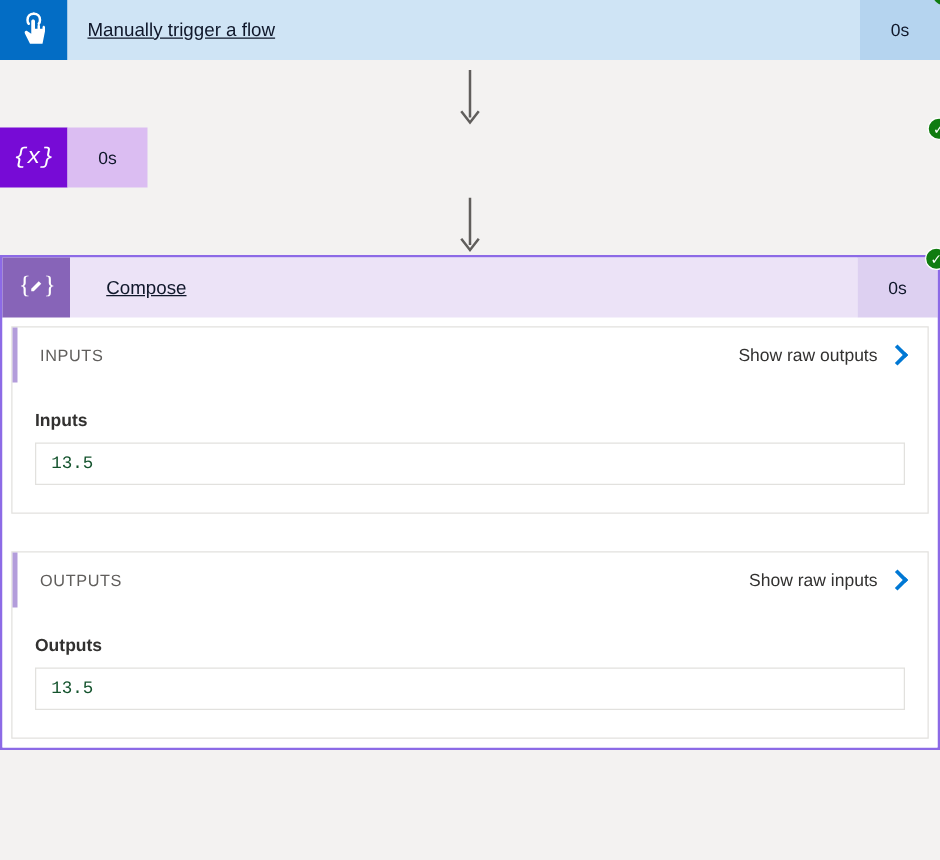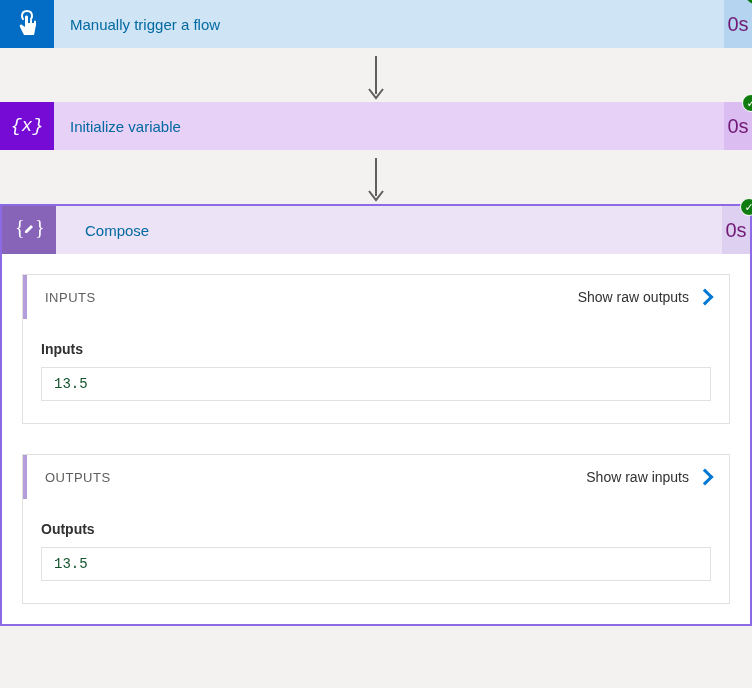--- a/index.html
+++ b/index.html
@@ -24,29 +24,30 @@
       align-items: center;
       justify-content: center;
       flex-shrink: 0;
     }
     .step-title {
       flex: 1;
       display: flex;
       align-items: center;
       padding-left: 16px;
       font-size: 15px;
-      color: #0369a1;
+      color: #0f172a;
+      text-decoration: underline;
     }
     .step-time {
-      width: 28px;
-      display: flex;
-      align-items: center;
-      justify-content: center;
-      font-size: 20px;
-      color: #701a75;
+      width: 64px;
+      display: flex;
+      align-items: center;
+      justify-content: center;
+      font-size: 14px;
+      color: #0f172a;
       flex-shrink: 0;
     }
     .success-badge {
       position: absolute;
       right: -8px;
       top: -8px;
       width: 18px;
       height: 18px;
       border-radius: 50%;
       background: #107c10;
@@ -73,21 +74,21 @@
     .compose-header {
       position: relative;
       display: flex;
       align-items: stretch;
       height: 48px;
     }
     .compose-header .step-icon-box { background: #8764b8; }
     .compose-header .step-title { background: #ece3f7; padding-left: 29px; }
     .compose-header .step-time { background: #ddd0f1; }
     .compose-body {
-      padding: 20px;
+      padding: 7px;
       background: #fff;
     }
     .panel {
       border: 1px solid #e2e1de;
       margin-bottom: 30px;
     }
     .panel:last-child { margin-bottom: 0; }
     .panel-header {
       display: flex;
       justify-content: space-between;
@@ -190,21 +191,20 @@
     <svg class="arrow-svg" viewBox="0 0 24 48">
       <line x1="12" y1="0" x2="12" y2="38" stroke="#605e5c" stroke-width="2"></line>
       <path d="M5 33 L12 42 L19 33" stroke="#605e5c" stroke-width="2" fill="none"></path>
     </svg>
   </div>
 
   <div class="step variable">
     <div class="step-icon-box">
       <span class="curly-text">{<em>x</em>}</span>
     </div>
-    <div class="step-title">Initialize variable</div>
     <div class="step-time">0s</div>
     <div class="success-badge">✓</div>
   </div>
 
   <div class="arrow-connector">
     <svg class="arrow-svg" viewBox="0 0 24 48">
       <line x1="12" y1="0" x2="12" y2="38" stroke="#605e5c" stroke-width="2"></line>
       <path d="M5 33 L12 42 L19 33" stroke="#605e5c" stroke-width="2" fill="none"></path>
     </svg>
   </div>

